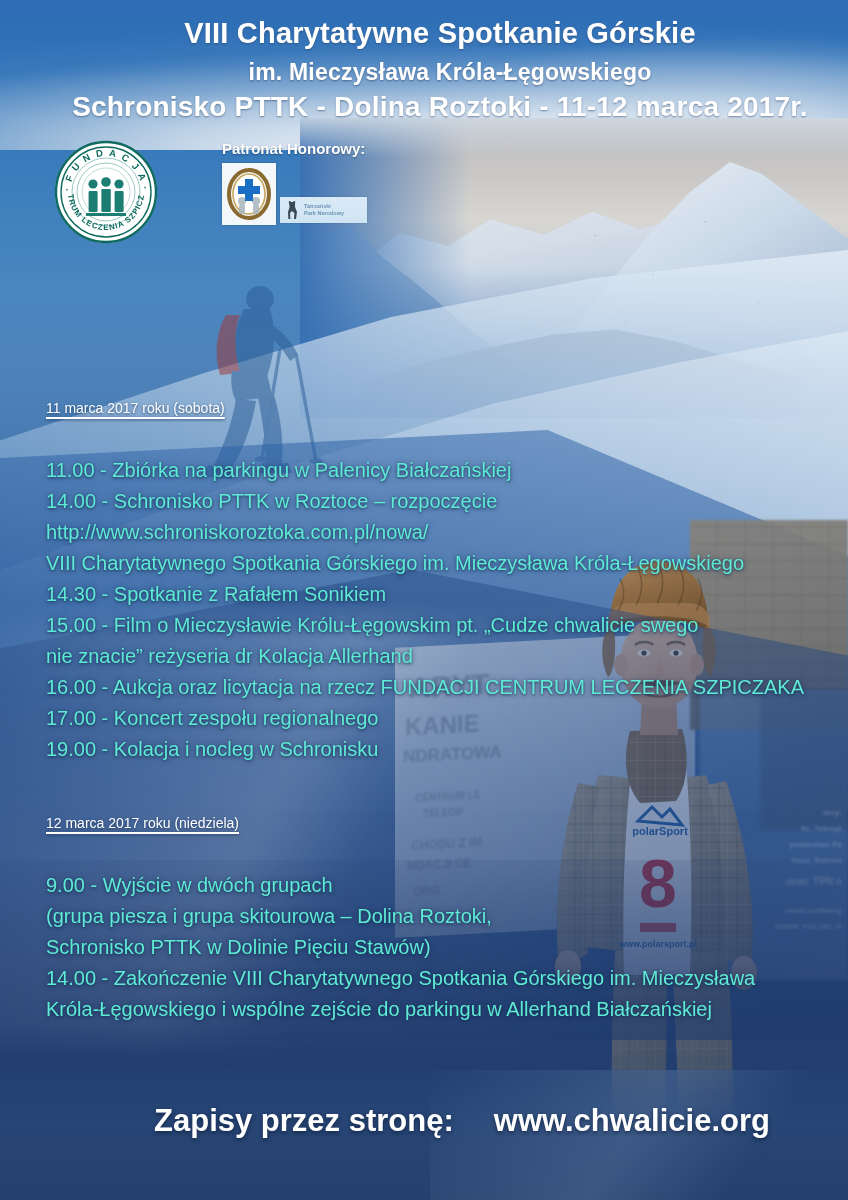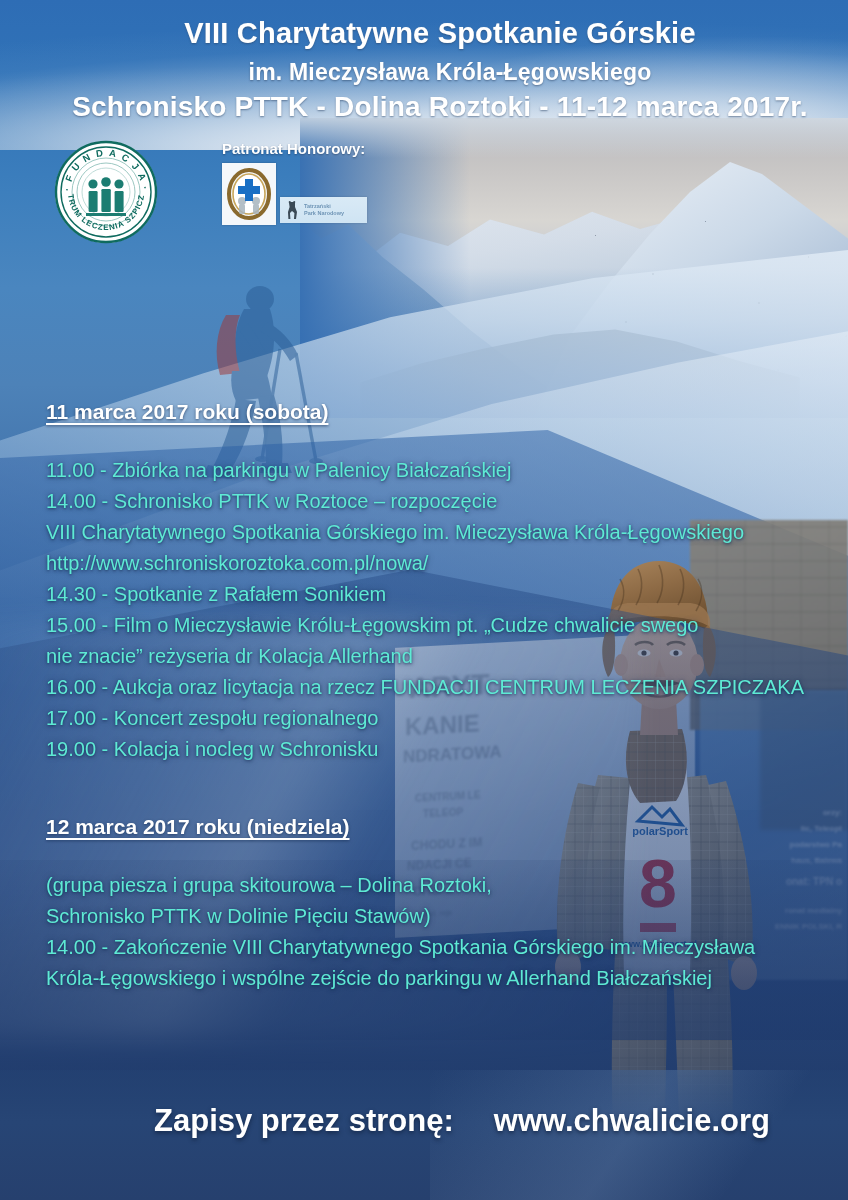--- a/index.html
+++ b/index.html
@@ -258,21 +258,21 @@
     padding-left: 5px; margin-left: 4px; margin-bottom: 2px;
     box-shadow: 0 0 2px rgba(0,0,0,.18);
   }
   #tpn-logo .tpn-text {
     font-size: 5.5px; line-height: 7px; color: #6f95b6; font-weight: 700;
   }
 
   
   .day-head {
     position: absolute; left: 14px;
-    color: #ffffff; font-size: 21px; font-weight: 700;
+    color: #ffffff; font-size: 14px; font-weight: 400;
     text-decoration: underline; text-underline-offset: 4px;
     text-decoration-thickness: 2px;
     text-shadow: 0 1px 3px rgba(25,50,88,.75);
     white-space: nowrap;
   }
   #day1-head { top: 400px; }
   #day2-head { top: 815px; }
 
   .sched { position: absolute; left: 14px; right: 8px; }
   #day1-list { top: 455px; }
@@ -553,32 +553,33 @@
             <div class="tpn-text">Park Narodowy</div>
           </div>
         </div>
       </div>
     </div>
 
     <div class="day-head" id="day1-head">11 marca 2017 roku (sobota)</div>
     <div class="sched" id="day1-list">
       <div class="ln">11.00 - Zbiórka na parkingu w Palenicy Białczańskiej</div>
       <div class="ln">14.00 - Schronisko PTTK w Roztoce – rozpoczęcie</div>
+      <div class="ln">http://www.schroniskoroztoka.com.pl/nowa/</div>
       <div class="ln">VIII Charytatywnego Spotkania Górskiego im. Mieczysława Króla-Łęgowskiego</div>
-      <div class="ln">http://www.schroniskoroztoka.com.pl/nowa/</div>
       <div class="ln">14.30 - Spotkanie z Rafałem Sonikiem</div>
       <div class="ln">15.00 - Film o Mieczysławie Królu-Łęgowskim pt. „Cudze chwalicie swego</div>
       <div class="ln">nie znacie” reżyseria dr Kolacja Allerhand</div>
       <div class="ln">16.00 - Aukcja oraz licytacja na rzecz FUNDACJI CENTRUM LECZENIA SZPICZAKA</div>
       <div class="ln">17.00 - Koncert zespołu regionalnego</div>
       <div class="ln">19.00 - Kolacja i nocleg w Schronisku</div>
     </div>
 
     <div class="day-head" id="day2-head">12 marca 2017 roku (niedziela)</div>
     <div class="sched" id="day2-list">
+      <div class="ln">9.00 - Wyjście w dwóch grupach</div>
       <div class="ln">(grupa piesza i grupa skitourowa – Dolina Roztoki,</div>
       <div class="ln">Schronisko PTTK w Dolinie Pięciu Stawów)</div>
       <div class="ln">14.00 - Zakończenie VIII Charytatywnego Spotkania Górskiego im. Mieczysława</div>
       <div class="ln">Króla-Łęgowskiego i wspólne zejście do parkingu w Allerhand Białczańskiej</div>
     </div>
 
     <div id="footer">
       <div id="footer-label">Zapisy przez stronę:</div>
       <div id="footer-url">www.chwalicie.org</div>
     </div>

